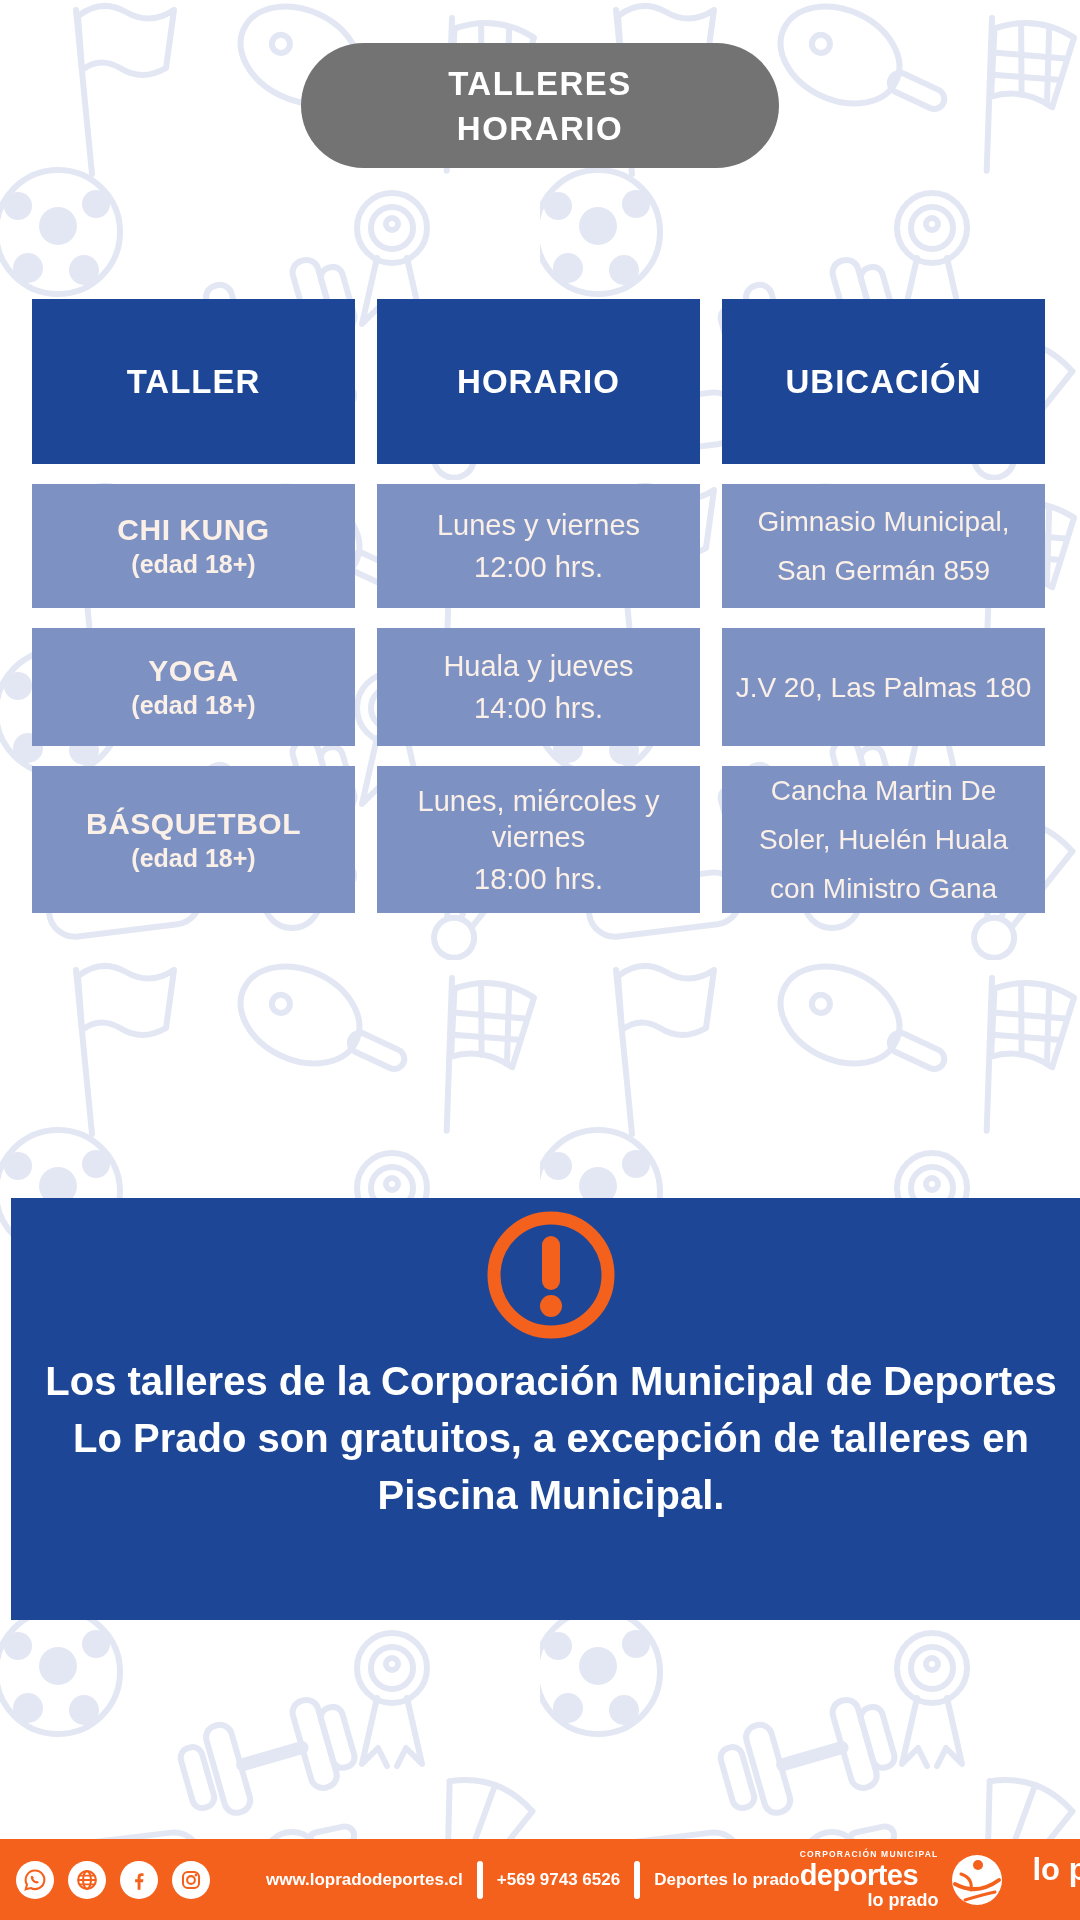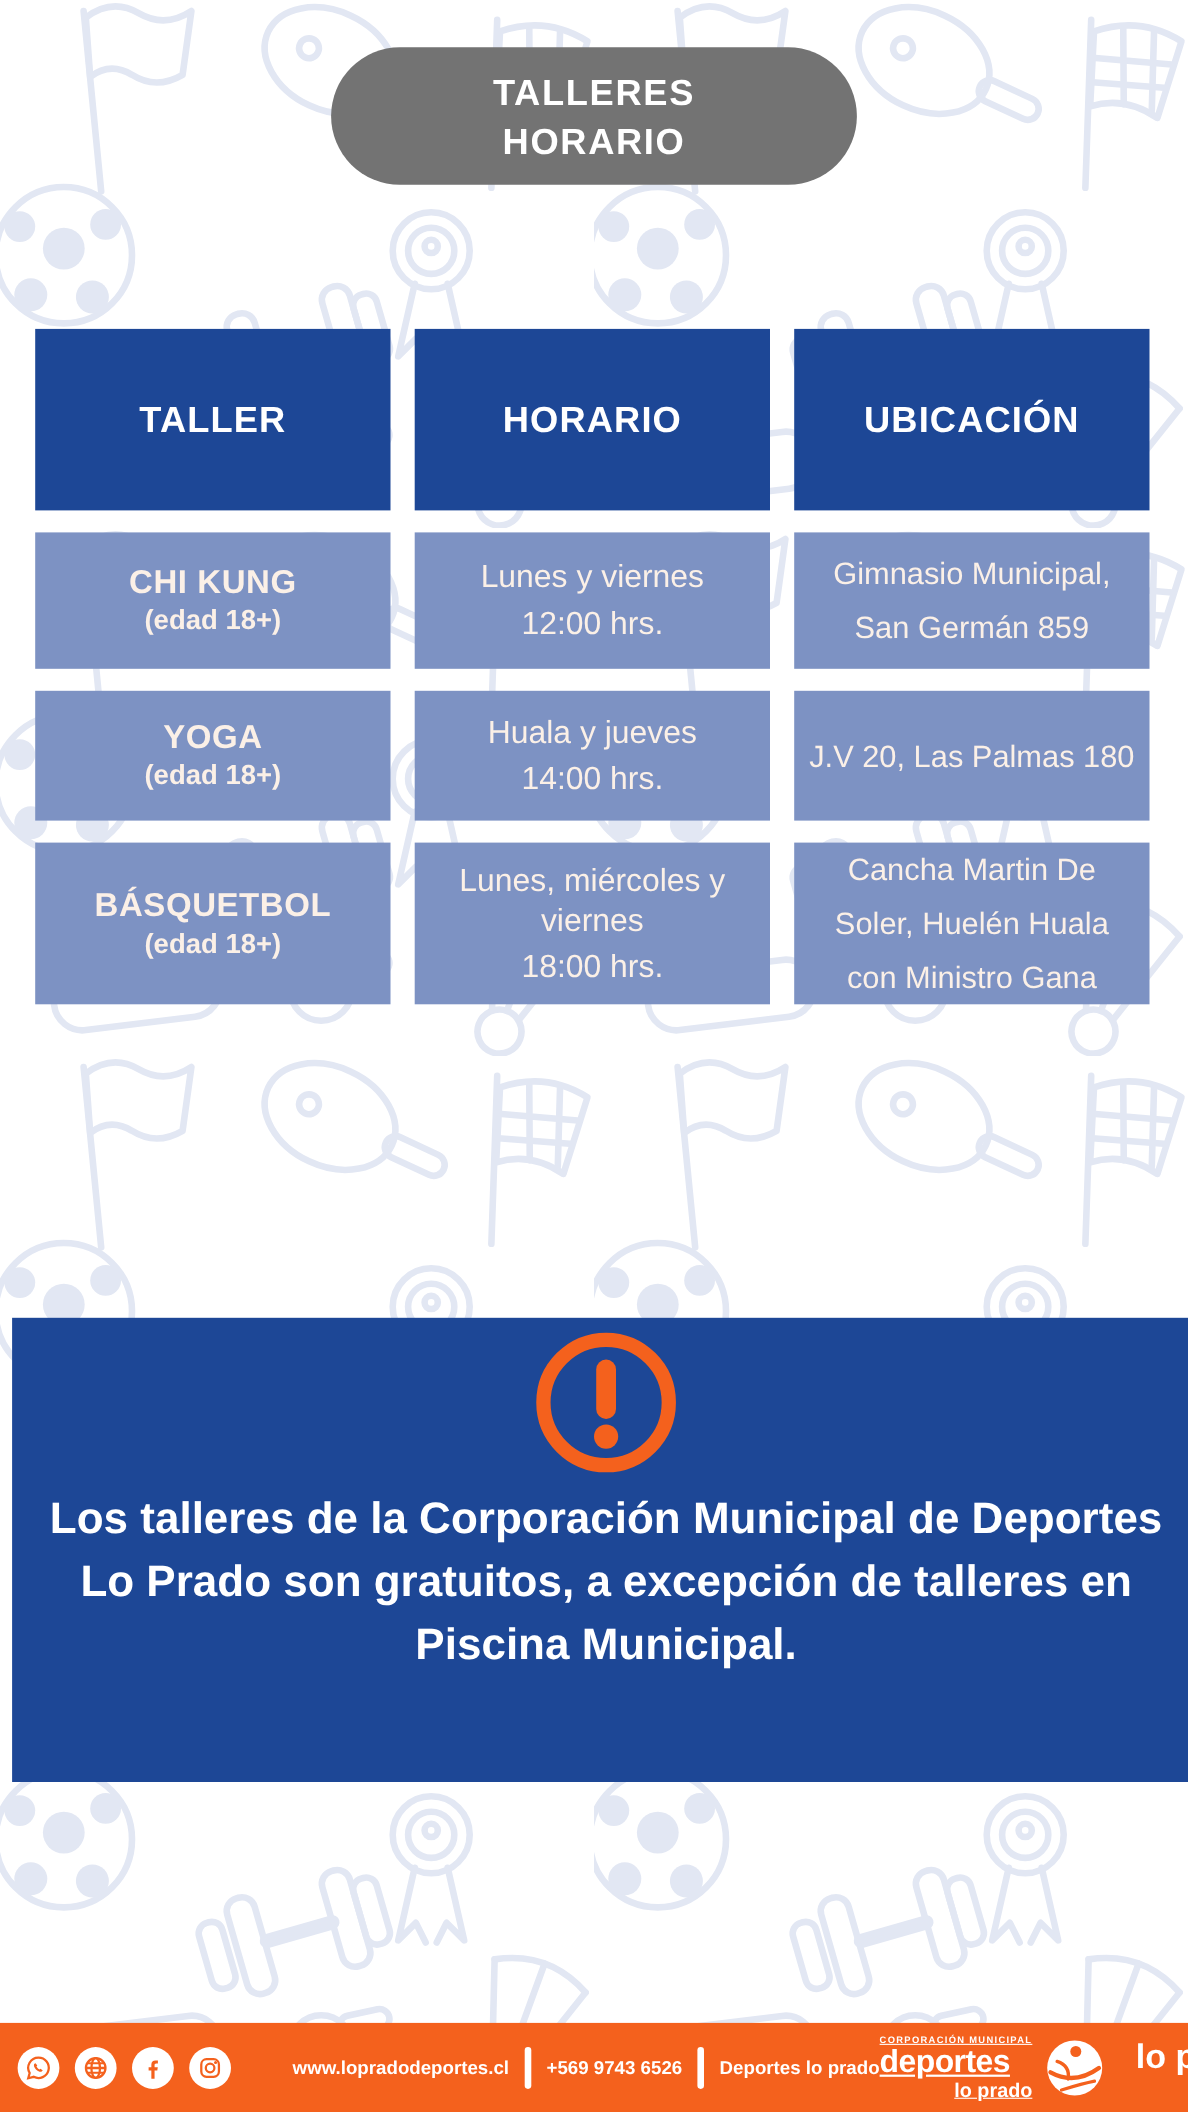--- a/index.html
+++ b/index.html
@@ -38,21 +38,21 @@
   
   .footer{position:absolute;left:0;top:1839px;width:1080px;height:81px;background:#F4611D;z-index:2;
           display:flex;align-items:center;box-sizing:border-box;padding:0 16px;}
   .social{display:flex;align-items:center;gap:14px;}
   .sicon{width:38px;height:38px;border-radius:50%;background:#ffffff;display:flex;
          align-items:center;justify-content:center;flex:none;}
   .site{color:#ffffff;font-weight:bold;font-size:17px;margin-left:56px;white-space:nowrap;}
   .sep{width:6px;height:38px;background:#ffffff;border-radius:3px;margin:0 14px;flex:none;}
   .phone,.handle{color:#ffffff;font-weight:bold;font-size:17px;white-space:nowrap;}
   .logos{margin-left:auto;display:flex;align-items:center;gap:12px;}
-  .logo-deportes{color:#ffffff;line-height:1;text-decoration:underline;}
+  .logo-deportes{color:#ffffff;line-height:1;}
   .ld-top{font-size:8.5px;font-weight:bold;letter-spacing:1.2px;text-align:center;margin-bottom:2px;white-space:nowrap;}
   .ld-main{font-size:29px;font-weight:bold;letter-spacing:-0.5px;white-space:nowrap;}
   .ld-sub{font-size:18px;font-weight:bold;text-align:right;margin-top:1px;white-space:nowrap;}
   .logo-loprado{color:#ffffff;line-height:1;margin-left:18px;}
   .lp-main{font-size:31px;font-weight:bold;white-space:nowrap;}
   .lp-sub{font-size:18px;font-weight:bold;text-align:right;margin-top:2px;white-space:nowrap;}
 </style>
 </head>
 <body>
 

